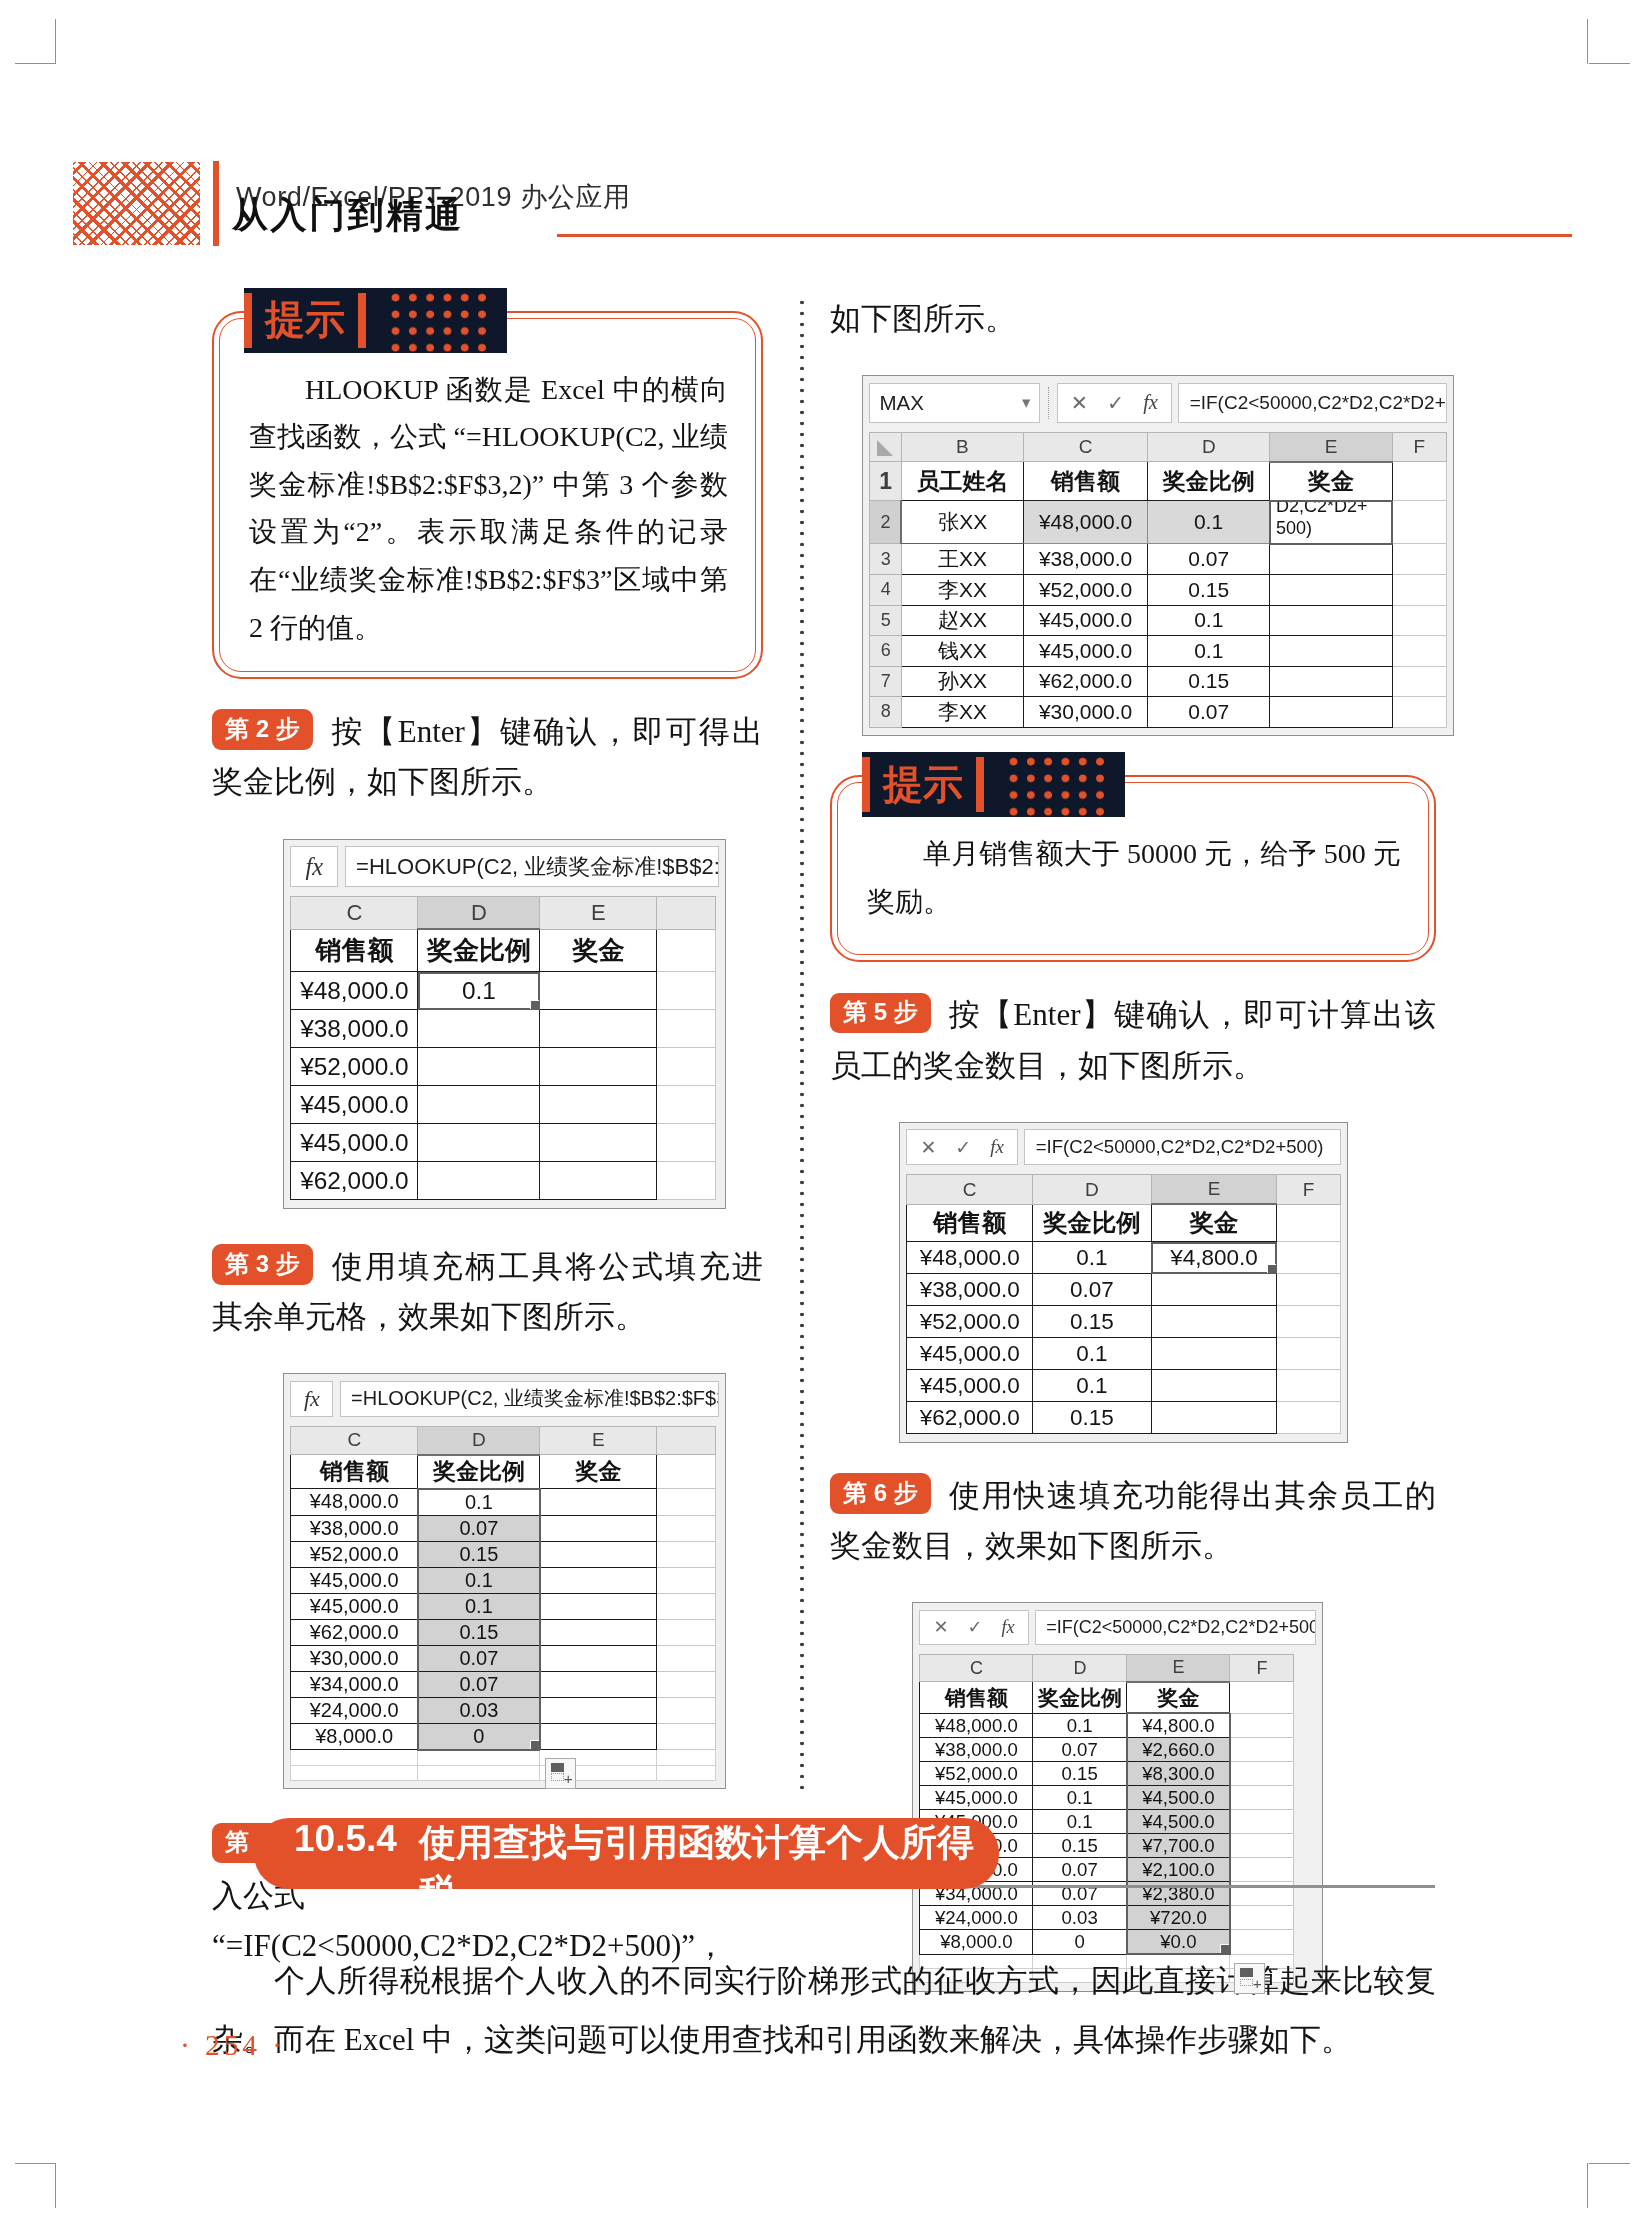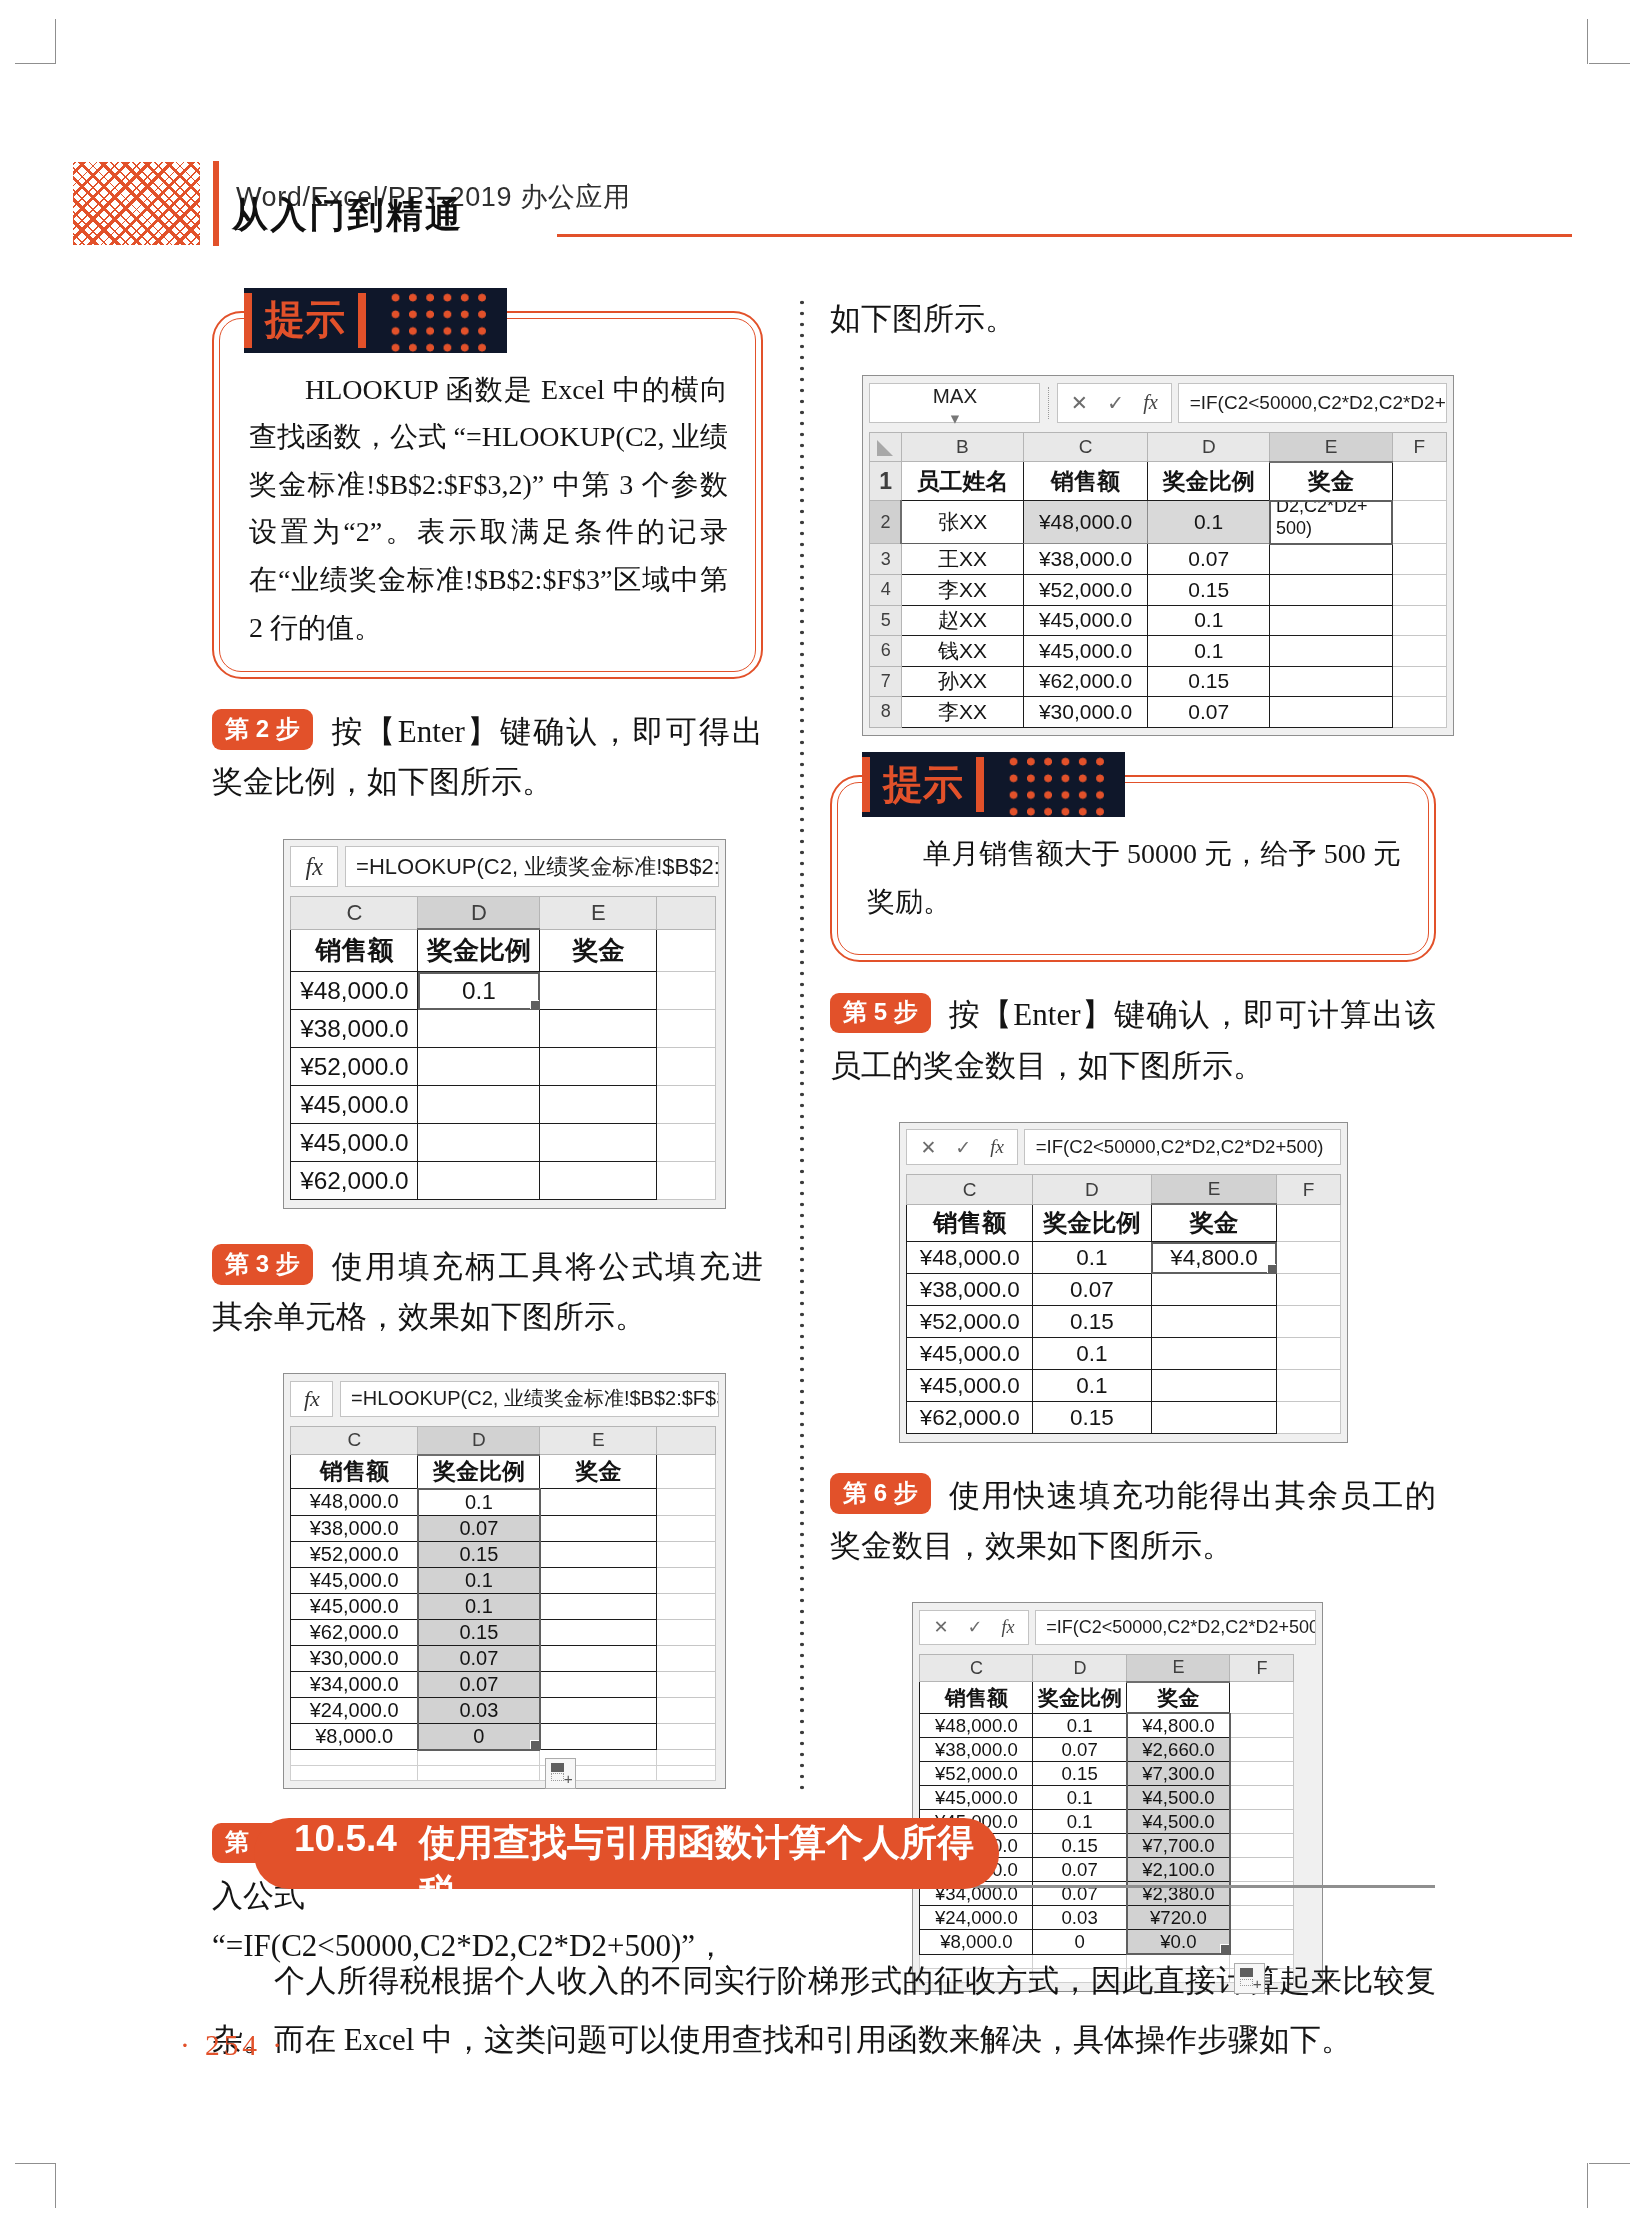--- a/index.html
+++ b/index.html
@@ -111,21 +111,21 @@
   #shot1 .grid tr.hdr td{height:41px;font-size:26px;}
 
   #shot2{width:443px;margin:26px 0 0 71px;}
   #shot2 .fxrow{height:36px;}  #shot2 .fbar{font-size:20px;} #shot2 .fxbox{font-size:22px;width:41px;}
   #shot2 .grid th.cl{height:27px;font-size:19px;}
   #shot2 .grid td{height:25px;font-size:20px;}
   #shot2 .grid tr.hdr td{height:32px;font-size:23px;}
 
   #shot3{width:592px;margin:16.7px 0 0 32px;}
   #shot3 .fxrow{height:40px;}  #shot3 .fbar{font-size:19px;} #shot3 .btnbox{font-size:20.5px;}
-  #shot3 .namebox{font-size:20.5px;flex-direction:column;}
+  #shot3 .namebox{font-size:20.5px;}
   #shot3 .grid th.cl{height:28px;font-size:19px;}
   #shot3 .grid td{height:29.5px;font-size:21px;}
   #shot3 .grid td.rn{font-size:18px;}
   #shot3 .grid tr.hdr td{height:37px;font-size:23px;}
   #shot3 .grid tr.r0 td{height:41px;}
   #shot3 .grid td.editc{font-size:18px;}
 
   #shot4{width:449px;margin:19px 0 0 69px;}
   #shot4 .fxrow{height:36px;}  #shot4 .fbar{font-size:18.6px;} #shot4 .btnbox{font-size:19px;}
   #shot4 .grid th.cl{height:28px;font-size:19px;}
@@ -611,21 +611,21 @@
               </tr>
               <tr class="r1">
                 <td class="">¥38,000.0</td>
                 <td class="">0.07</td>
                 <td class="shade rgc">¥2,660.0</td>
                 <td class="padc"></td>
               </tr>
               <tr class="r2">
                 <td class="">¥52,000.0</td>
                 <td class="">0.15</td>
-                <td class="shade rgc">¥7,300.0</td>
+                <td class="shade rgc">¥8,300.0</td>
                 <td class="padc"></td>
               </tr>
               <tr class="r3">
                 <td class="">¥45,000.0</td>
                 <td class="">0.1</td>
                 <td class="shade rgc">¥4,500.0</td>
                 <td class="padc"></td>
               </tr>
               <tr class="r4">
                 <td class="">¥45,000.0</td>

